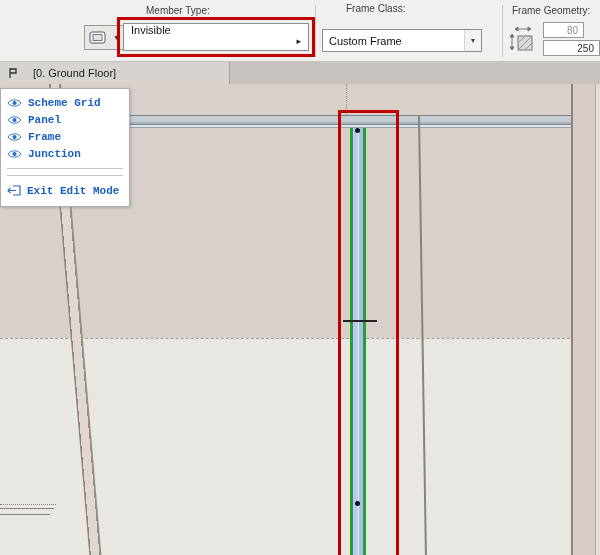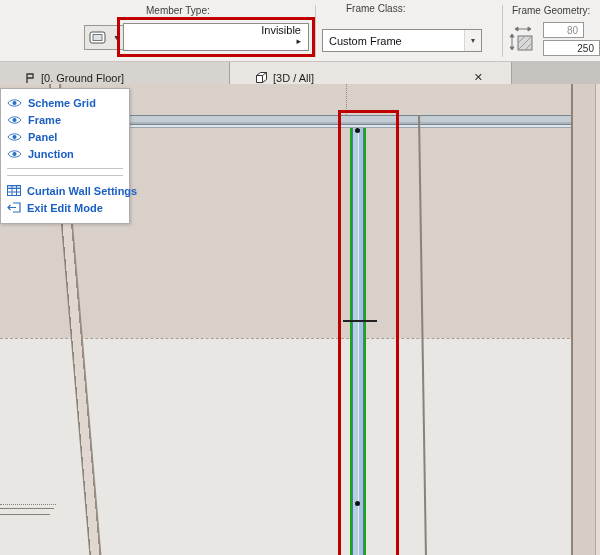--- a/index.html
+++ b/index.html
@@ -6,36 +6,36 @@
   body { font-family: "Liberation Sans", sans-serif; }
   .screen { position: relative; width: 600px; height: 555px; background: #f1f0ee; overflow: hidden; }
 
   
   .toolbar { position: absolute; top: 0; left: 0; width: 600px; height: 62px; background: #f1f0ee; border-bottom: 1px solid #c6c4c0; }
   .tlabel { position: absolute; font-size: 10px; color: #3c3c3c; white-space: nowrap; margin-left: 24px; }
   .vsep { position: absolute; top: 5px; height: 52px; width: 1px; background: #c9c7c3; }
   .panel-btn { position: absolute; left: 84px; top: 25px; width: 27px; height: 25px; background: #e9e7e3; border: 1px solid #9a9892; display: flex; align-items: center; justify-content: center; }
   .panel-arrow { position: absolute; left: 110px; top: 25px; width: 14px; height: 25px; background: #e9e7e3; border: 1px solid #9a9892; border-left: none; font-size: 8px; color: #333; display: flex; align-items: center; justify-content: center; }
   .redbox { position: absolute; border: 3px solid #c00000; z-index: 30; }
-  .mt-field { position: absolute; left: 3px; top: 3px; right: 3px; bottom: 3px; background: #fff; border: 1px solid #8f8d89; display: flex; align-items: flex-end; font-size: 11px; color: #111; padding: 0 7px; flex-direction: column; }
+  .mt-field { position: absolute; left: 3px; top: 3px; right: 3px; bottom: 3px; background: #fff; border: 1px solid #8f8d89; display: flex; align-items: flex-start; font-size: 11px; color: #111; padding: 0 7px; flex-direction: column; }
   .mt-flyout { margin-left: auto; font-size: 9px; color: #222; }
   .combo { position: absolute; background: #fff; border: 1px solid #8f8d89; font-size: 11px; display: flex; align-items: center; padding-left: 6px; color: #111; }
   .combo-arrow { margin-left: auto; width: 17px; align-self: stretch; display: flex; align-items: center; justify-content: center; font-size: 8px; color: #444; border-left: 1px solid #d8d6d2; background: #f3f2f0; }
   .numfield { position: absolute; background: #fff; border: 1px solid #9a9892; font-size: 10px; display: flex; align-items: center; justify-content: flex-end; padding: 0 5px; }
   .num-gray { color: #8f8f8f; }
   .num-dark { color: #2a2a2a; }
 
   
   .tabbar { position: absolute; top: 62px; left: 0; width: 600px; height: 22px; background: #c6c3be; display: flex; }
-  .tab { height: 22px; display: flex; align-items: flex-end; gap: 5px; padding: 0 25px; font-size: 11px; color: #1d1d1d; border-right: 1px solid #a5a29d; background: #d7d4cf; white-space: nowrap; overflow: hidden; }
+  .tab { height: 22px; display: flex; align-items: center; gap: 14px; padding: 0 8px; font-size: 11px; color: #1d1d1d; border-right: 1px solid #a5a29d; background: #d7d4cf; white-space: nowrap; overflow: hidden; }
   .tab.active { background: #e9e6e1; }
   .tab-close { margin-left: auto; font-size: 11px; color: #333; padding: 0 3px; cursor: default; }
 
   
-  .viewport { position: absolute; top: 84px; left: 0; width: 600px; height: 471px; background: #d9d0ca; overflow: hidden; }
+  .viewport { position: absolute; top: 84px; left: 0; width: 600px; height: 471px; background: #d9d0ca; overflow: hidden; font-family: Liberation Mono, monospace; }
   .floor { position: absolute; left: 0; top: 254px; width: 600px; height: 217px; background: #e9e7e4; border-top: 1px dashed #a59e97; }
   .wall-strip { position: absolute; left: 49px; top: 0; width: 12px; height: 482px; transform-origin: top left; transform: rotate(-4.9deg); background: linear-gradient(90deg, #8d8379 0 1.5px, #e0d7d0 1.5px 10px, #978d83 10px 12px); }
   .beam { position: absolute; left: 0; top: 31px; width: 600px; height: 13px; background: linear-gradient(180deg, #77858f 0 1px, #c3cdd3 1px 7px, #a9b6bd 7px 9px, #77858f 9px 10px, #dfe5e8 10px 12px, #9aa4ab 12px 13px); }
   .gridline-v { position: absolute; width: 0; border-left: 1px dotted #8f8982; }
   .mullion { position: absolute; left: 350px; top: 44px; width: 16px; height: 427px; background: linear-gradient(90deg, #18a818 0 2px, #4f7b99 2px 3px, #b5cfe2 3px 8px, #e2eef7 8px 9px, #a3c1d8 9px 13px, #4f7b99 13px 14px, #18a818 14px 16px); }
   .handle { position: absolute; width: 5px; height: 5px; background: #111; border-radius: 50%; z-index: 5; }
   .mid-tick { position: absolute; left: 343px; top: 236px; width: 34px; height: 2px; background: #222; z-index: 5; }
   .wall-right-edge { position: absolute; left: 418px; top: 31px; width: 2px; height: 442px; background: #8b8178; transform-origin: top left; transform: rotate(-0.9deg); }
   .far-right-wall { position: absolute; left: 571px; top: 0; width: 29px; height: 471px; background: linear-gradient(90deg, #8d8379 0 2px, #d7cdc6 2px 24px, #b3a99f 24px 25px, #e4dcd5 25px 29px); }
   .slab-line { position: absolute; height: 1px; background: #8a8077; }
@@ -102,30 +102,20 @@
 
   <div class="tabbar">
     <div class="tab" style="width:230px; flex:0 0 auto;">
       <span class="picon">
         <svg width="11" height="11" viewBox="0 0 11 11">
             <path d="M2 10 V1 h6 v4 h-6" fill="none" stroke="#333" stroke-width="1.3"></path>
           </svg>
       </span>
       <span>[0. Ground Floor]</span>
     </div>
-    <div class="tab active" style="width:282px; flex:0 0 auto;">
-      <span class="picon">
-        <svg width="13" height="13" viewBox="0 0 13 13">
-            <path d="M1.5 4.5 L5.5 1.5 L11.5 1.5 L11.5 8.5 L7.5 11.5 L1.5 11.5 Z" fill="#fff" stroke="#333"></path>
-            <path d="M1.5 4.5 L7.5 4.5 L7.5 11.5 M7.5 4.5 L11.5 1.5" fill="none" stroke="#333"></path>
-          </svg>
-      </span>
-      <span>[3D / All]</span>
-      <span class="tab-close">✕</span>
-    </div>
   </div>
 
   <div class="viewport">
     <div class="floor"></div>
     <div class="wall-strip"></div>
     <div class="beam"></div>
 
     <div class="gridline-v" style="left:346px; top:0; height:31px;"></div>
 
     <div class="mullion"></div>
@@ -152,55 +142,45 @@
           </span>
         <span>Scheme Grid</span>
       </div>
       <div class="prow">
         <span class="picon">
             <svg width="15" height="10" viewBox="0 0 16 10">
               <path d="M1 5 C4 0.5 12 0.5 15 5 C12 9.5 4 9.5 1 5 Z" fill="#fff" stroke="#2a6fc0"></path>
               <circle cx="8" cy="5" r="2.2" fill="#2a6fc0"></circle>
             </svg>
           </span>
-        <span>Frame</span>
+        <span>Panel</span>
       </div>
       <div class="prow">
         <span class="picon">
             <svg width="15" height="10" viewBox="0 0 16 10">
               <path d="M1 5 C4 0.5 12 0.5 15 5 C12 9.5 4 9.5 1 5 Z" fill="#fff" stroke="#2a6fc0"></path>
               <circle cx="8" cy="5" r="2.2" fill="#2a6fc0"></circle>
             </svg>
           </span>
-        <span>Panel</span>
+        <span>Frame</span>
       </div>
       <div class="prow">
         <span class="picon">
             <svg width="15" height="10" viewBox="0 0 16 10">
               <path d="M1 5 C4 0.5 12 0.5 15 5 C12 9.5 4 9.5 1 5 Z" fill="#fff" stroke="#2a6fc0"></path>
               <circle cx="8" cy="5" r="2.2" fill="#2a6fc0"></circle>
             </svg>
           </span>
         <span>Junction</span>
       </div>
       <div class="psep"></div>
       <div class="psep"></div>
       <div class="prow">
         <span class="picon">
             <svg width="14" height="11" viewBox="0 0 14 11">
-              <rect x="0.5" y="0.5" width="13" height="10" fill="#fff" stroke="#2a6fc0"></rect>
-              <rect x="0.5" y="0.5" width="13" height="3" fill="#bcd3ef" stroke="#2a6fc0"></rect>
-              <path d="M5 0.5 V10.5 M9.5 0.5 V10.5 M0.5 7 H13.5" stroke="#2a6fc0"></path>
-            </svg>
-          </span>
-        <span>Curtain Wall Settings</span>
-      </div>
-      <div class="prow">
-        <span class="picon">
-            <svg width="14" height="11" viewBox="0 0 14 11">
               <path d="M6 1 h7 v9 h-7" fill="none" stroke="#2a6fc0" stroke-width="1.2"></path>
               <path d="M9 5.5 H1 M3.5 2.8 L1 5.5 L3.5 8.2" fill="none" stroke="#2a6fc0" stroke-width="1.2"></path>
             </svg>
           </span>
         <span>Exit Edit Mode</span>
       </div>
     </div>
   </div>
 
 </div>

